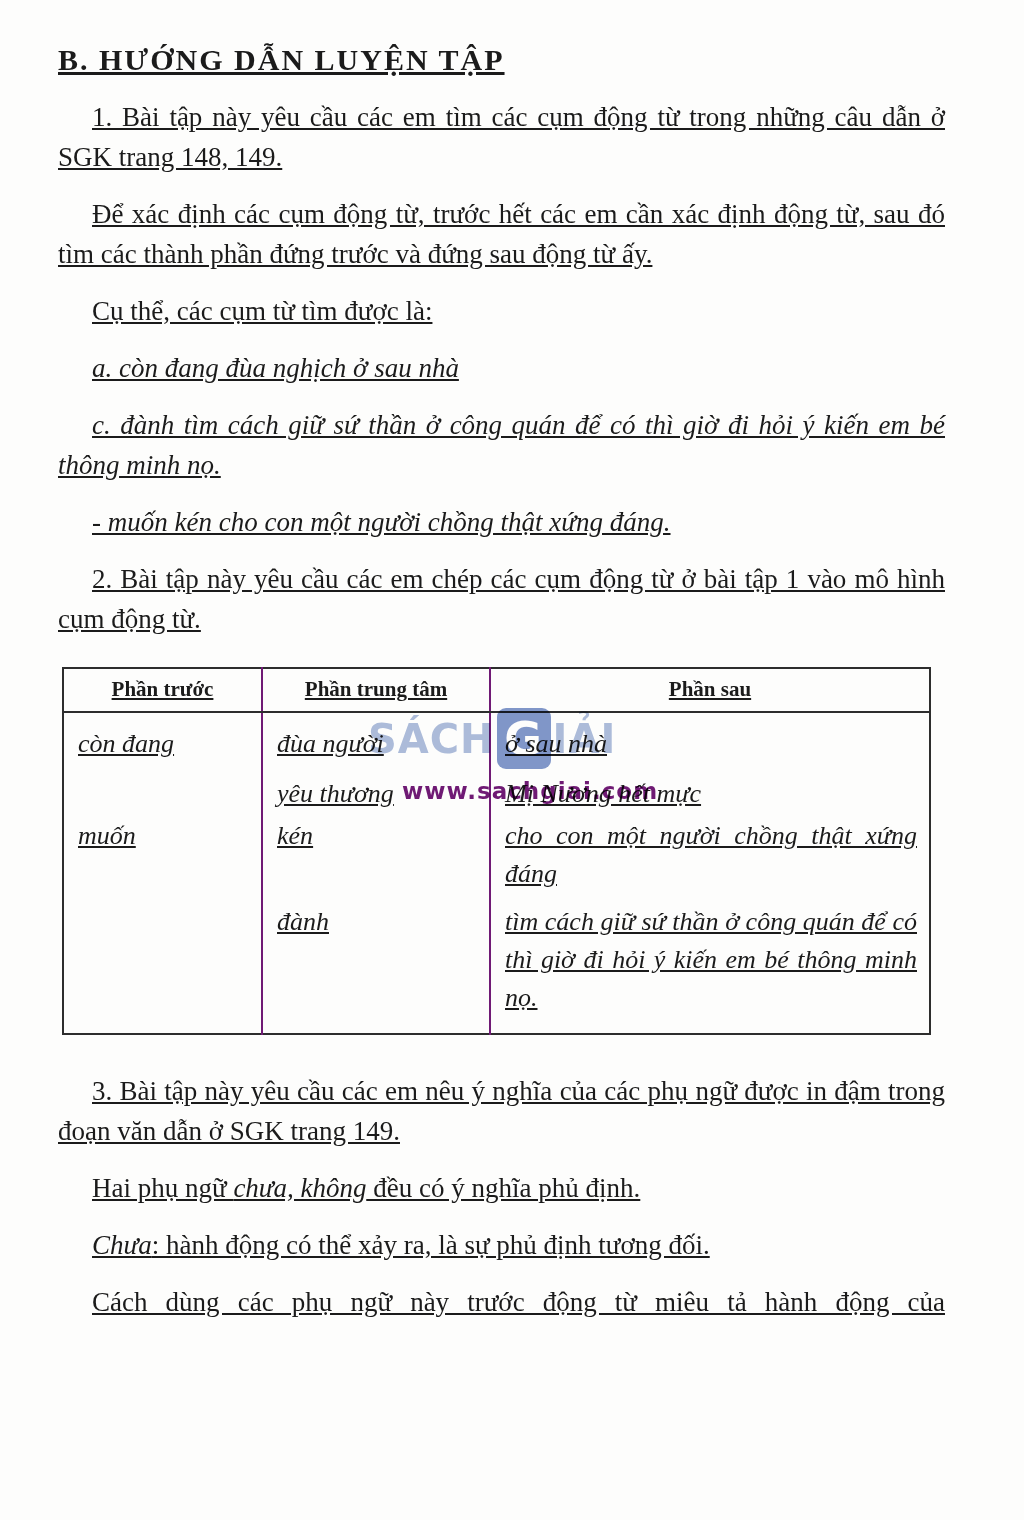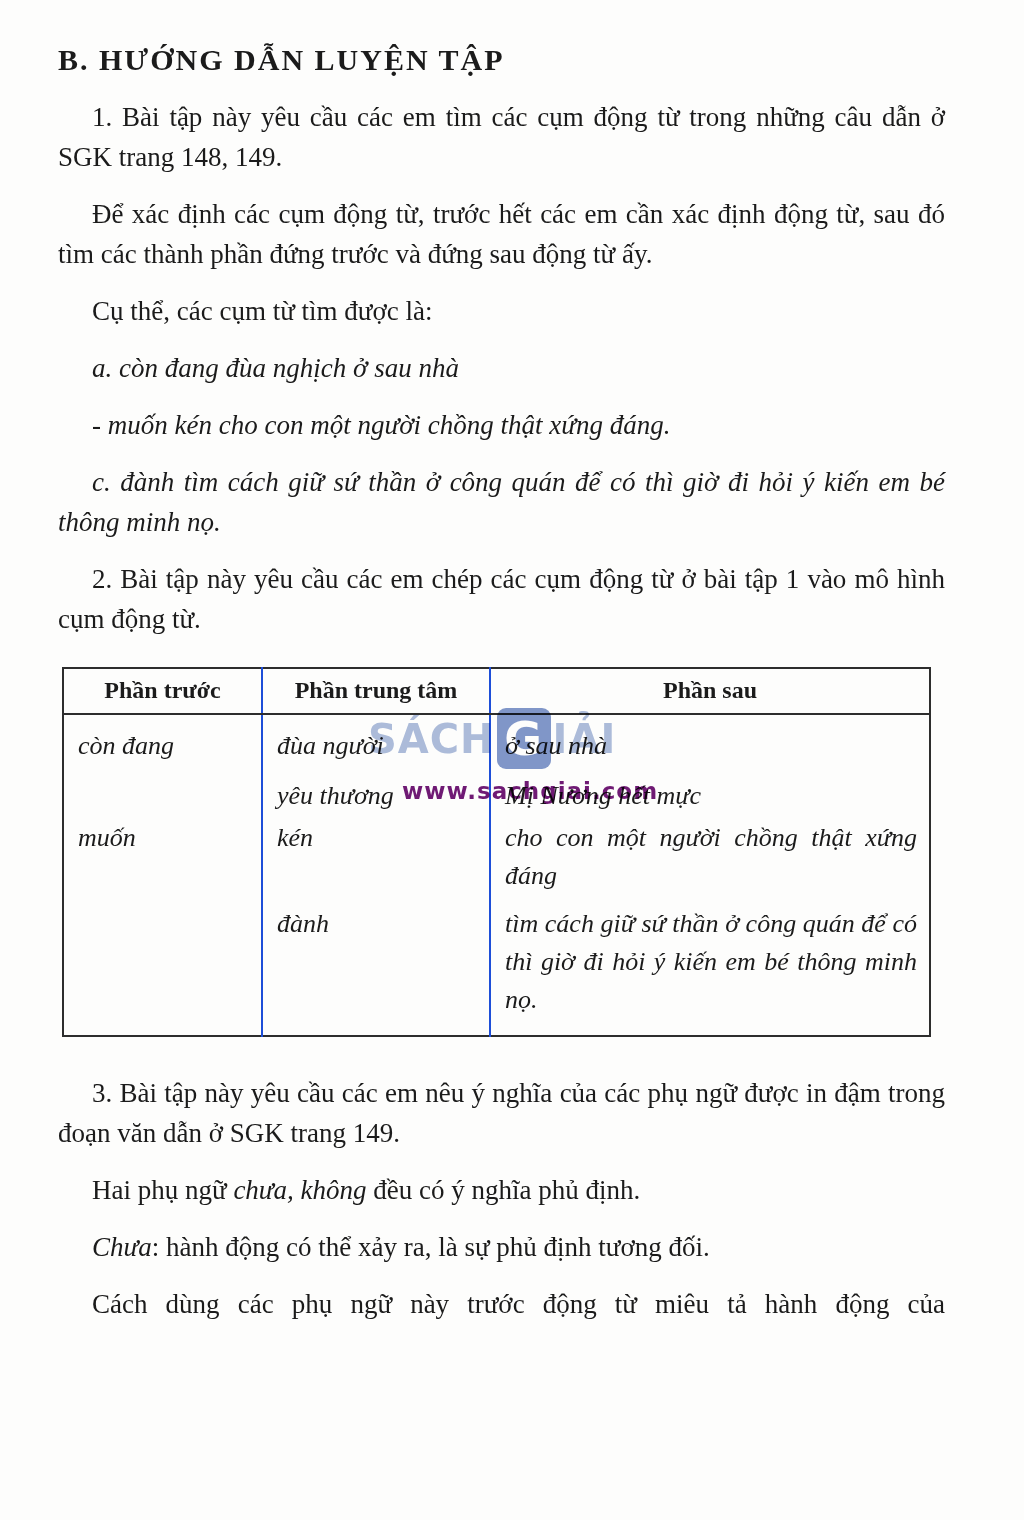--- a/index.html
+++ b/index.html
@@ -10,20 +10,21 @@
     background: #fdfdfc;
     color: #1b1b1b;
     font-family: "Liberation Serif", "DejaVu Serif", serif;
     overflow: hidden;
   }
   .page {
     position: absolute;
     inset: 0;
     padding: 40px 79px 0 58px;
     box-sizing: border-box;
+    text-decoration: underline;
   }
   h1.heading {
     font-size: 30px;
     font-weight: bold;
     letter-spacing: 2px;
     margin: 0 0 12px 0;
     line-height: 40px;
   }
   p.body-par {
     font-size: 27px;
@@ -43,32 +44,32 @@
     table-layout: fixed;
     width: 867px;
     border: 2px solid #2d2d2d;
     font-size: 26px;
   }
   table.model col.c1 { width: 199px; }
   table.model col.c2 { width: 228px; }
   table.model col.c3 { width: 440px; }
   table.model th {
     font-weight: bold;
-    font-size: 24px;
+    font-size: 21px;
     text-align: center;
     padding: 8px 4px 9px;
     border-bottom: 2px solid #2d2d2d;
   }
   table.model td {
     vertical-align: top;
     font-style: italic;
     line-height: 38px;
     padding: 0 12px 0 14px;
   }
-  table.model th.b, table.model td.b { border-left: 2px solid #1d4ed8; }
+  table.model th.b, table.model td.b { border-left: 2px solid #701a75; }
   table.model td.just { text-align: justify; }
   tr.row-1 td { padding-top: 12px; height: 50px; }
   tr.row-2 td { height: 42px; }
   tr.row-3 td { height: 86px; }
   tr.row-4 td { padding-bottom: 16px; }
 
   
   .wm {
     position: absolute;
     left: 368px;
@@ -127,23 +128,23 @@
 
   <p class="body-par">1. Bài tập này yêu cầu các em tìm các cụm động từ trong những câu dẫn ở SGK trang 148, 149.</p>
 
   <p class="body-par">Để xác định các cụm động từ, trước hết các em cần xác định động từ, sau đó tìm các thành phần đứng trước và đứng sau động từ ấy.</p>
 
   <p class="body-par">Cụ thể, các cụm từ tìm được là:</p>
 
   <p class="body-par italic">a. còn đang đùa nghịch ở sau nhà</p>
 
 
+  <p class="body-par italic">c. đành tìm cách giữ sứ thần ở công quán để có thì giờ đi hỏi ý kiến em bé thông minh nọ.</p>
+
   <p class="body-par italic">- muốn kén cho con một người chồng thật xứng đáng.</p>
-
-  <p class="body-par italic">c. đành tìm cách giữ sứ thần ở công quán để có thì giờ đi hỏi ý kiến em bé thông minh nọ.</p>
 
   <p class="body-par">2. Bài tập này yêu cầu các em chép các cụm động từ ở bài tập 1 vào mô hình cụm động từ.</p>
 
   <div class="tbl-wrap">
     <table class="model">
       <colgroup>
           <col class="c1">
           <col class="c2">
           <col class="c3">
         </colgroup>

